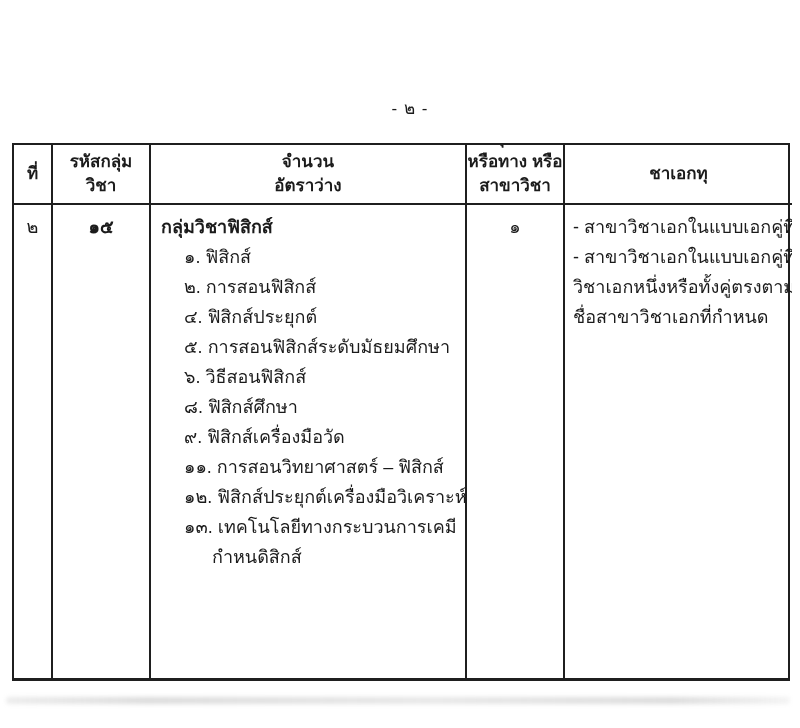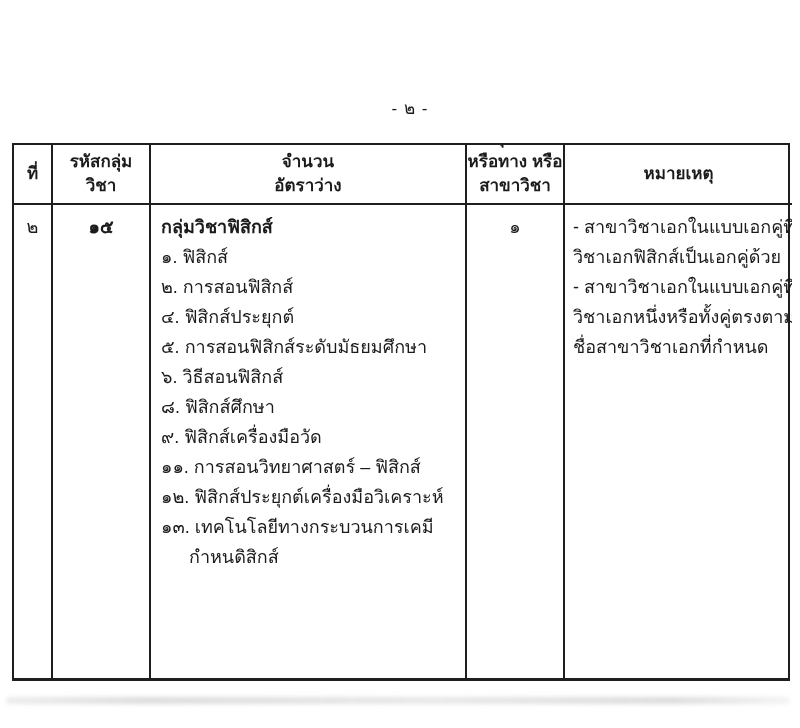--- a/index.html
+++ b/index.html
@@ -44,21 +44,21 @@
     font-weight: bold;
     font-size: 17px;
     line-height: 24px;
     text-align: center;
   }
   .cell.body { padding-top: 7px; }
   .num-cell { text-align: center; font-size: 18px; line-height: 30px; }
   .bold { font-weight: bold; }
   .subjects-cell { padding-left: 10px; padding-right: 6px; font-size: 18px; line-height: 30px; }
   .subjects-cell .group-title { font-weight: bold; }
-  .subject-line { white-space: nowrap; }
+  .subject-line { white-space: nowrap; margin-left: 23px; }
   .subject-line.indent { padding-left: 28px; }
   .remarks-cell { padding-left: 8px; padding-right: 6px; font-size: 18px; line-height: 30px; }
   .remark-line { white-space: nowrap; }
   .scan-shadow {
     position: absolute;
     left: 6px; right: 10px; top: 697px;
     height: 7px;
     background: linear-gradient(90deg,
       rgba(150,150,150,0.18) 0%,
       rgba(140,140,140,0.30) 18%,
@@ -84,21 +84,21 @@
     <span>วิชา</span>
   </div>
   <div class="cell header">
     <span>จำนวน</span>
     <span>อัตราว่าง</span>
   </div>
   <div class="cell header">
     <span>กลุ่มวิชา หรือทาง หรือสาขาวิชาเอก</span>
   </div>
   <div class="cell header last-col">
-    <span>หมายเหตุ</span>
+    <span>ชาเอกทุ</span>
   </div>
 
   <div class="cell body num-cell">
     <span>๒</span>
   </div>
 
   <div class="cell body num-cell">
     <span class="bold">๑๕</span>
   </div>
 
@@ -119,21 +119,20 @@
       </div>
   </div>
 
   <div class="cell body num-cell">
     <span>๑</span>
   </div>
 
   <div class="cell body remarks-cell last-col">
     <div>
         <div class="remark-line">- สาขาวิชาเอกในแบบเอกคู่ที่มี</div>
-        <div class="remark-line">วิชาเอกฟิสิกส์เป็นเอกคู่ด้วย</div>
         <div class="remark-line">- สาขาวิชาเอกในแบบเอกคู่ที่มี</div>
         <div class="remark-line">วิชาเอกหนึ่งหรือทั้งคู่ตรงตาม</div>
         <div class="remark-line">ชื่อสาขาวิชาเอกที่กำหนด</div>
       </div>
   </div>
 
 </div>
 
 <div class="scan-shadow"></div>
 

